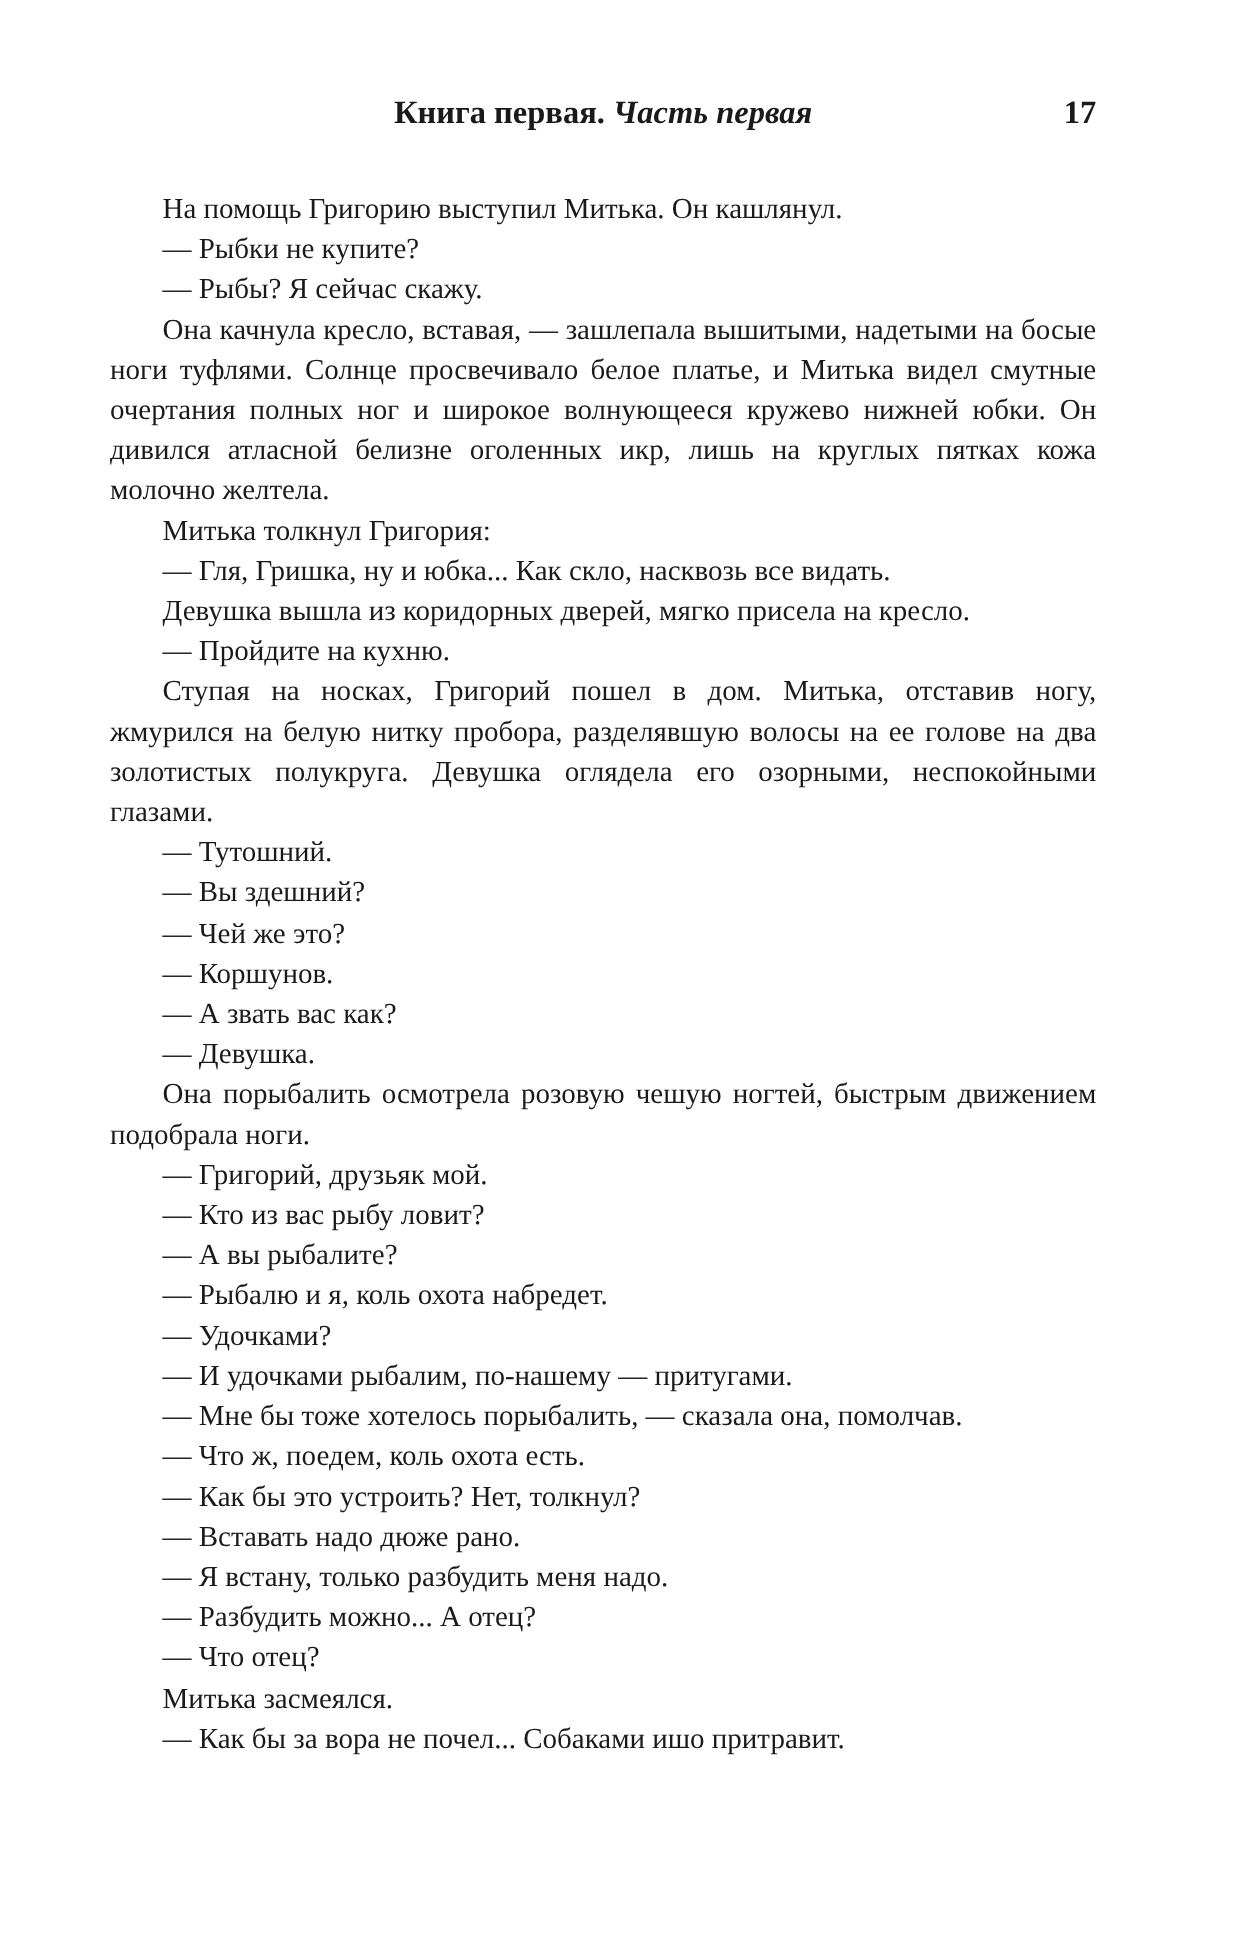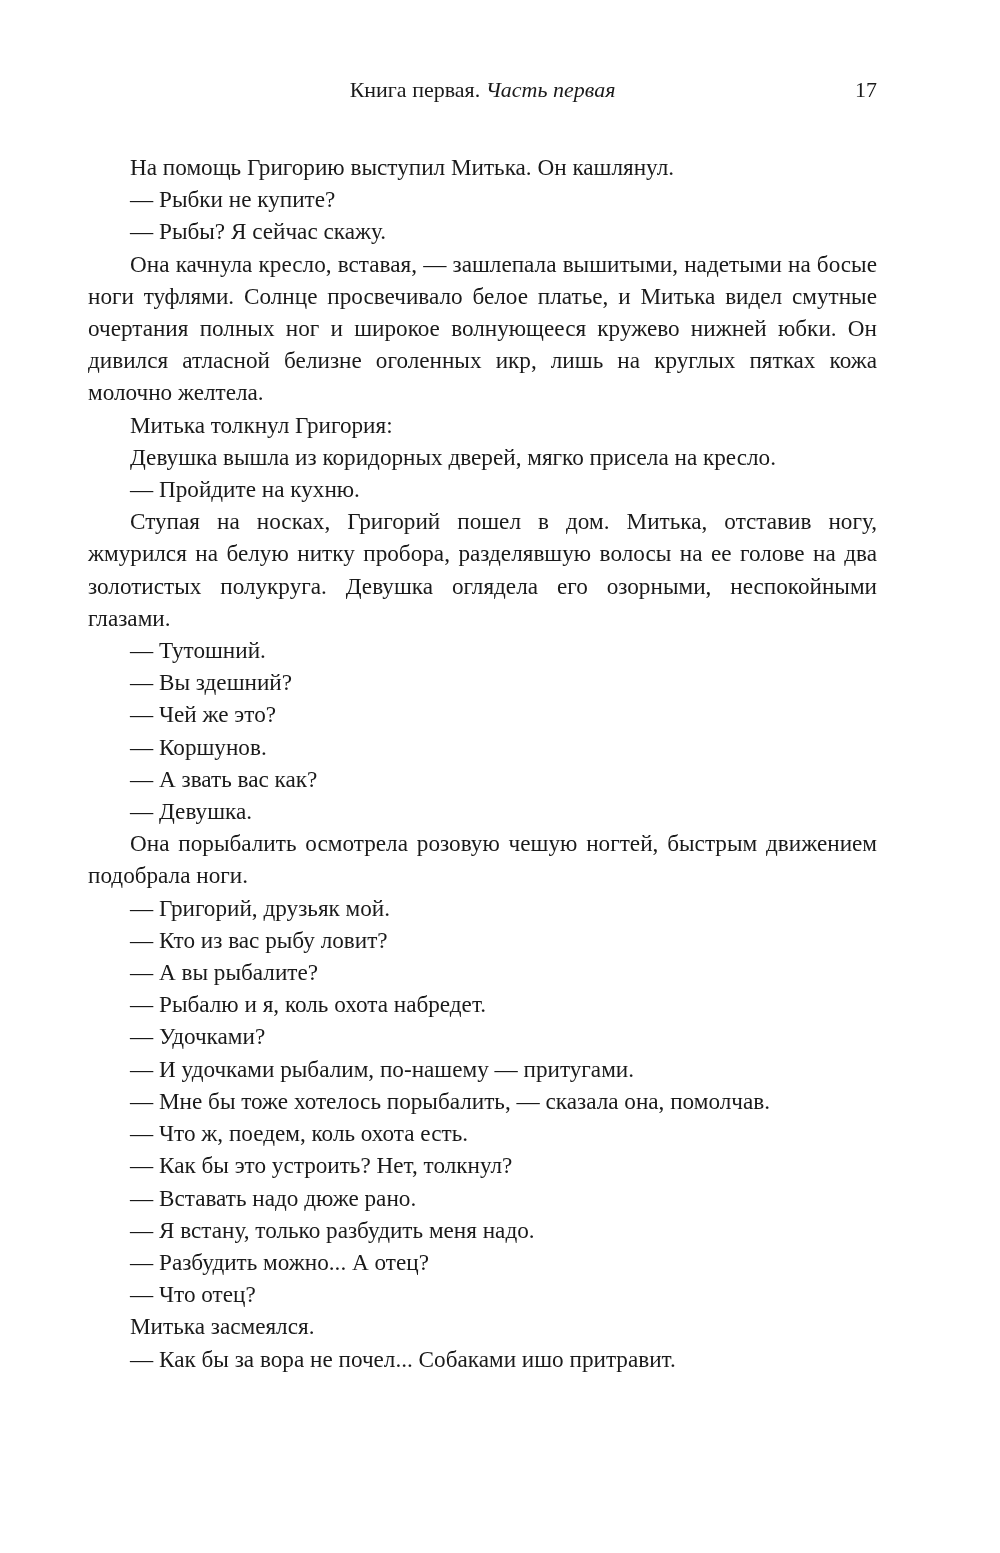--- a/index.html
+++ b/index.html
@@ -14,22 +14,23 @@
       overflow: hidden;
       font-family: "Liberation Serif", "DejaVu Serif", serif;
       color: #1a1a1a;
     }
     .running-head {
       position: absolute;
       top: 74px;
       left: 88px;
       width: 789px;
       height: 32px;
-      font-size: 22px;
+      font-size: 26px;
       line-height: 32px;
+      font-weight: bold;
     }
     .running-head .title {
       position: absolute;
       left: 0;
       right: 0;
       text-align: center;
     }
     .running-head .title .part {
       font-style: italic;
     }
@@ -63,20 +64,21 @@
   </div>
   <span class="page-number">17</span>
 </header>
 
 <main class="text-block">
   <p>На помощь Григорию выступил Митька. Он кашлянул.</p>
   <p>— Рыбки не купите?</p>
   <p>— Рыбы? Я сейчас скажу.</p>
   <p>Она качнула кресло, вставая, — зашлепала вышитыми, надетыми на босые ноги туфлями. Солнце просвечивало белое платье, и Митька ви­дел смутные очертания полных ног и широкое волнующееся кружево нижней юбки. Он дивился атласной белизне оголенных икр, лишь на круглых пятках кожа молочно желтела.</p>
   <p>Митька толкнул Григория:</p>
+  <p>— Гля, Гришка, ну и юбка... Как скло, насквозь все видать.</p>
   <p>Девушка вышла из коридорных дверей, мягко присела на кресло.</p>
   <p>— Пройдите на кухню.</p>
   <p>Ступая на носках, Григорий пошел в дом. Митька, отставив ногу, жмурился на белую нитку пробора, разделявшую волосы на ее голове на два золотистых полукруга. Девушка оглядела его озорными, неспо­койными глазами.</p>
   <p>— Тутошний.</p>
   <p>— Вы здешний?</p>
   <p>— Чей же это?</p>
   <p>— Коршунов.</p>
   <p>— А звать вас как?</p>
   <p>— Девушка.</p>
   <p>Она порыбалить осмотрела розовую чешую ногтей, быстрым дви­жением подобрала ноги.</p>

